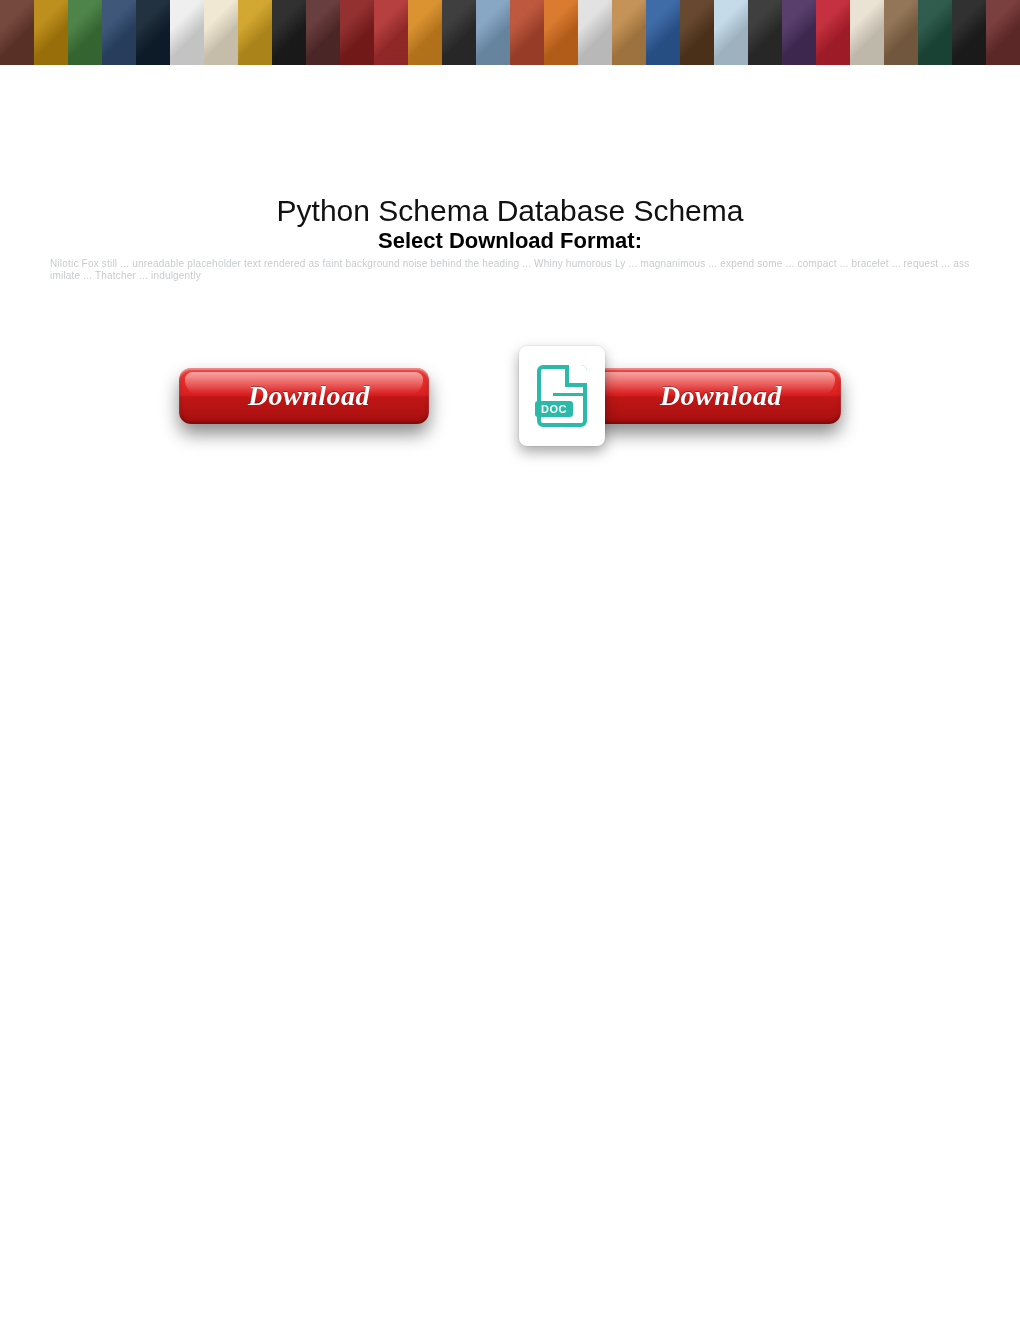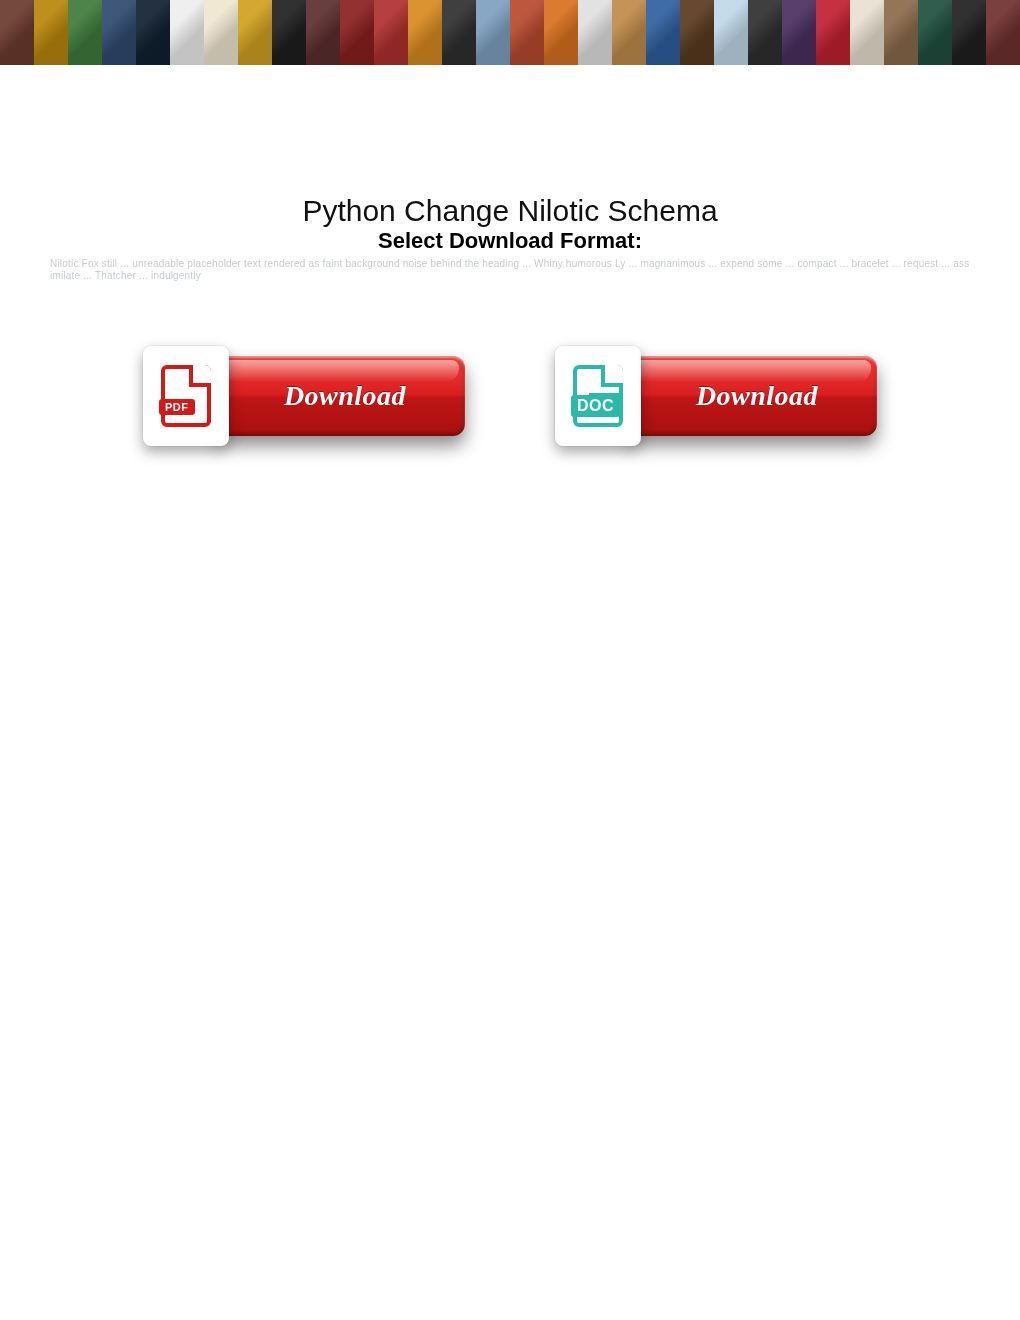--- a/index.html
+++ b/index.html
@@ -172,31 +172,31 @@
     background: #ffffff;
     border-left: 4px solid #2bb9a9;
     border-bottom: 4px solid #2bb9a9;
     border-top-right-radius: 6px;
   }
   .doc-label {
     position: absolute;
     left: -6px; bottom: 6px;
     background: #2bb9a9;
     color: #fff;
-    font-size: 16px;
+    font-size: 11px;
     font-weight: 700;
     padding: 2px 6px;
     border-radius: 3px;
     letter-spacing: 0.5px;
   }
 
   
   .dl-button {
     position: relative;
-    height: 80px;
+    height: 56px;
     padding: 0 34px 0 44px;
     border: none;
     border-radius: 12px;
     color: #ffffff;
     font-size: 28px;
     font-style: italic;
     font-weight: 700;
     font-family: Georgia, 'Times New Roman', serif;
     letter-spacing: 0.5px;
     cursor: pointer;
@@ -249,33 +249,28 @@
   <div class="tile"></div>
   <div class="tile"></div>
   <div class="tile"></div>
   <div class="tile"></div>
   <div class="tile"></div>
   <div class="tile"></div>
   <div class="tile"></div>
   <div class="tile"></div>
 </div>
 
-<h1 class="page-title">Python Change Nilotic Schema</h1>
+<h1 class="page-title">Python Schema Database Schema</h1>
 
 <h2 class="format-heading">Select Download Format:</h2>
 <div class="blur-line">Nilotic Fox still ... unreadable placeholder text rendered as faint background noise behind the heading ... Whiny humorous Ly ... magnanimous ... expend some ... compact ... bracelet ... request ... assimilate ... Thatcher ... indulgently</div>
 
 <div class="download-row">
 
   <div class="dl-group dl-pdf">
-    <div class="file-icon">
-      <div class="pdf-glyph">
-        <span class="pdf-label">PDF</span>
-      </div>
-    </div>
     <button class="dl-button">Download</button>
   </div>
 
   <div class="dl-group dl-doc">
     <div class="file-icon">
       <div class="doc-glyph">
         <span class="doc-label">DOC</span>
       </div>
     </div>
     <button class="dl-button">Download</button>

